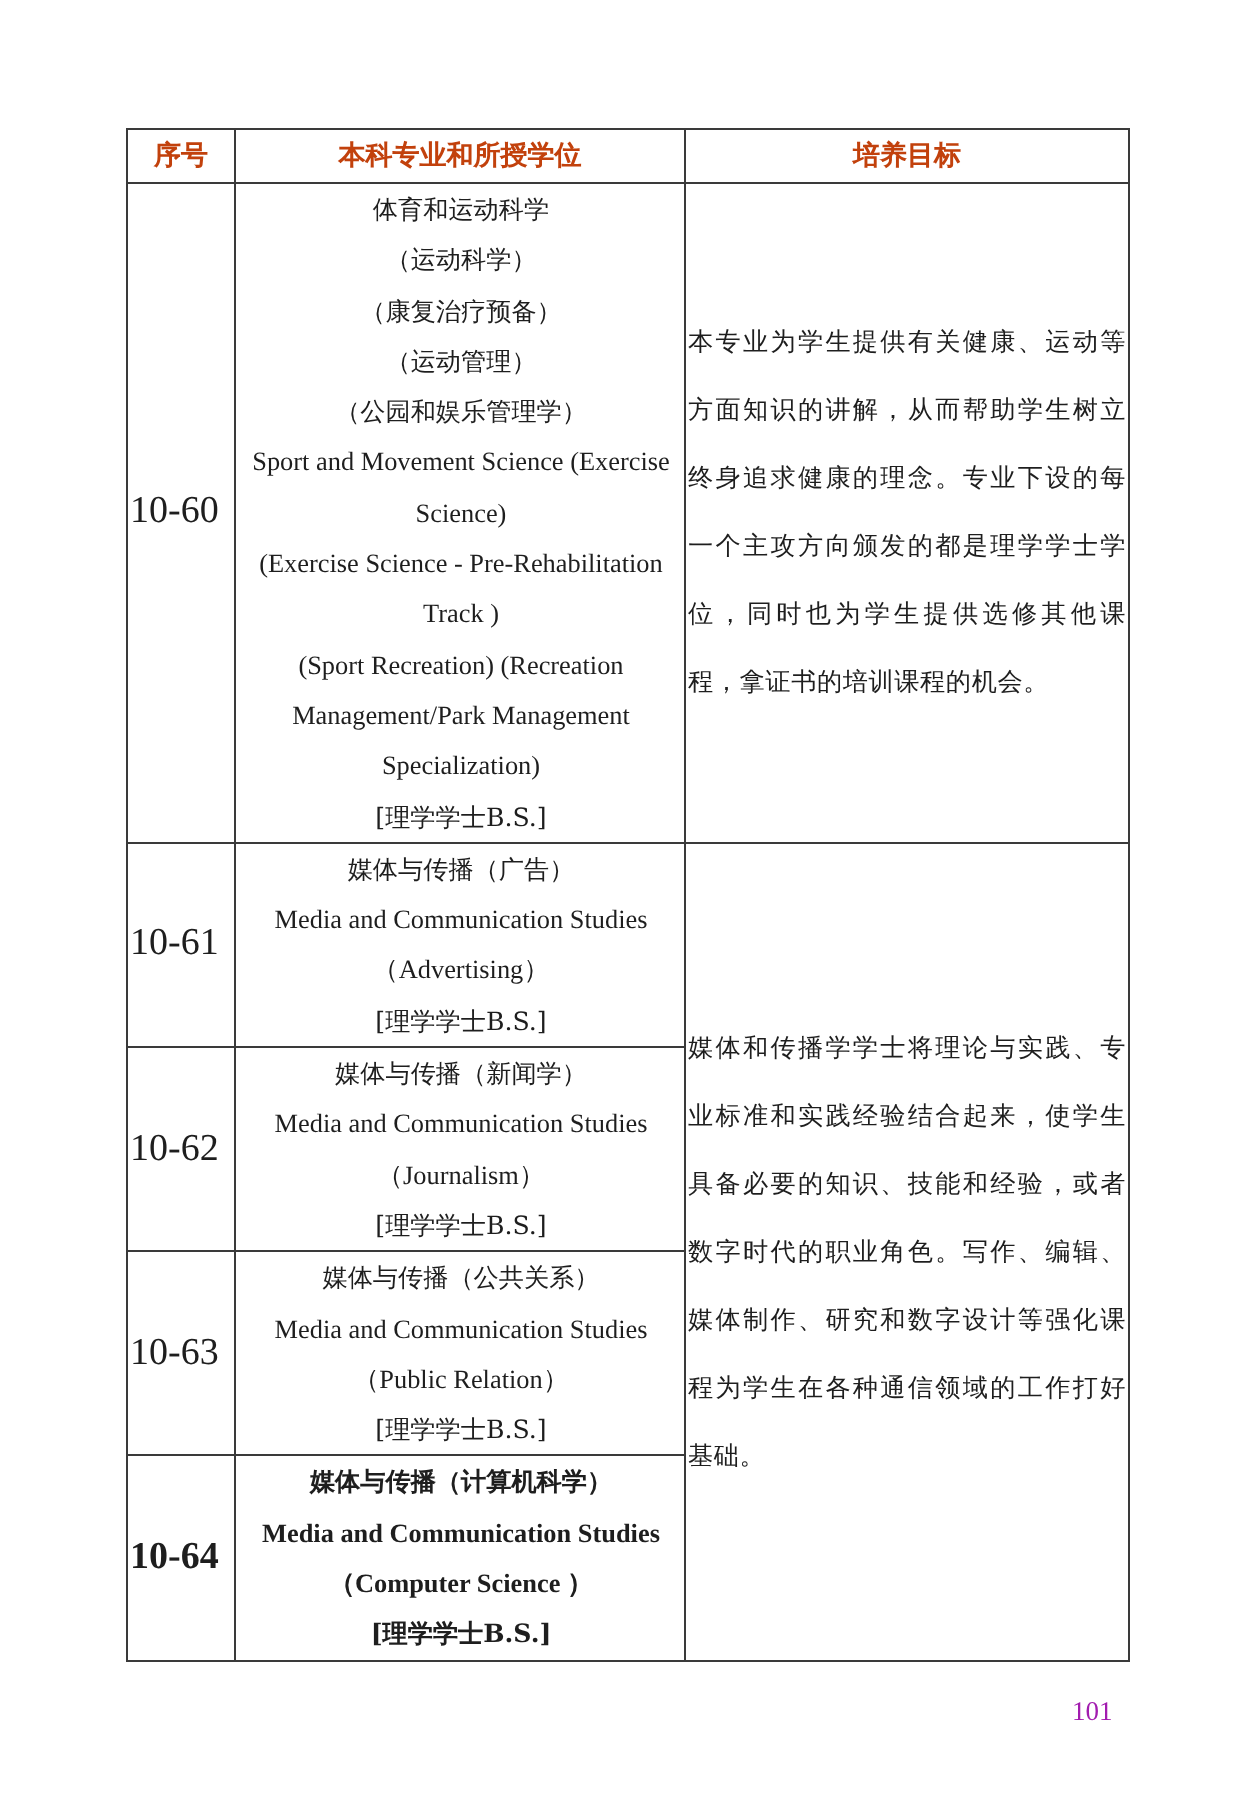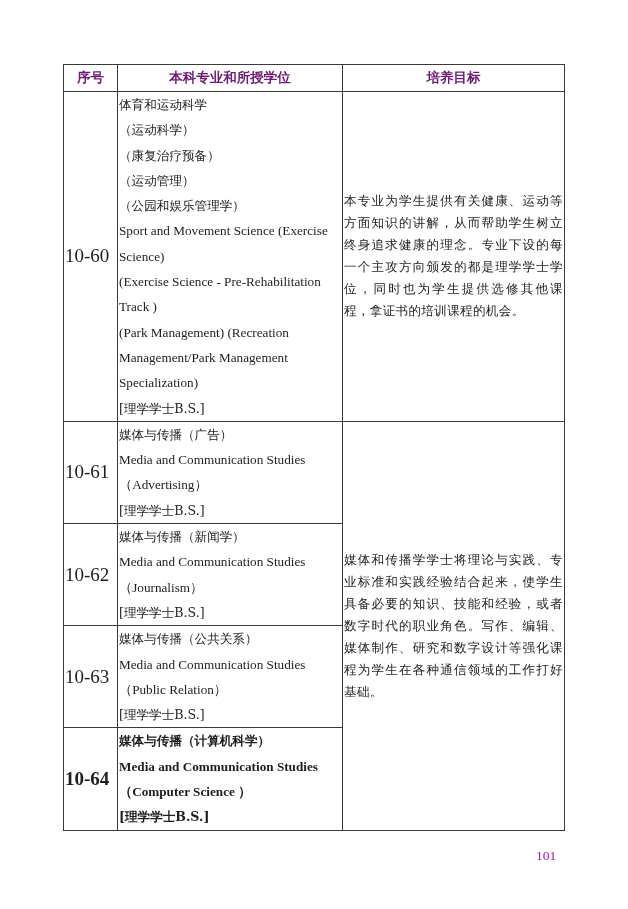--- a/index.html
+++ b/index.html
@@ -11,38 +11,38 @@
   .tbl {
     position: absolute; left: 63px; top: 64px;
     width: 501px; border-collapse: collapse; table-layout: fixed;
   }
   .tbl td, .tbl th {
     border: 1.6px solid #3a3a3a; padding: 0; vertical-align: middle;
   }
   .tbl th {
     height: 26px; font-weight: bold; font-size: 13.5px;
     font-family: "DejaVu Sans", "Liberation Sans", sans-serif;
-    text-align: center; color: #701a75;
+    text-align: center; color: #c2410c;
   }
   .col-num { width: 54px; }
   .col-major { width: 225px; }
   .col-goal { width: 222px; }
   .num {
     font-family: "Liberation Serif", serif; font-size: 19px;
     padding-left: 1px !important; text-align: left;
   }
   .major { padding: 0 0 0 1px !important; vertical-align: top !important; }
   .line {
     display: block; height: 25.3px; line-height: 25.3px;
-    font-size: 12.6px; white-space: nowrap;
+    font-size: 12.6px; white-space: nowrap; text-align: center;
   }
   .line.en { font-family: "Liberation Serif", serif; font-size: 13.2px; }
   .goal { padding: 0 0 0 1px !important; }
   .goal-text {
-    font-size: 12.6px; line-height: 22px; letter-spacing: 0.3px;
+    font-size: 12.6px; line-height: 34px; letter-spacing: 0.3px;
     text-align: justify; padding-right: 1px; word-break: break-all;
   }
   .r60 td { height: 327px; }
   .r61 td { height: 100px; }
   .r62 td { height: 100px; }
   .r63 td { height: 100px; margin-top: 40px; }
   .r64 td { height: 102px; font-weight: bold; }
   .page-num {
     position: absolute; left: 536px; top: 848px;
     font-family: "Liberation Serif", serif; font-size: 13.5px; color: #a21caf;
@@ -71,21 +71,21 @@
       <td class="major">
         <span class="line">体育和运动科学</span>
         <span class="line">（运动科学）</span>
         <span class="line">（康复治疗预备）</span>
         <span class="line">（运动管理）</span>
         <span class="line">（公园和娱乐管理学）</span>
         <span class="line en">Sport and Movement Science (Exercise</span>
         <span class="line en">Science)</span>
         <span class="line en">(Exercise Science - Pre-Rehabilitation</span>
         <span class="line en">Track )</span>
-        <span class="line en">(Park Management) (Recreation</span>
+        <span class="line en">(Sport Recreation) (Recreation</span>
         <span class="line en">Management/Park Management</span>
         <span class="line en">Specialization)</span>
         <span class="line">[理学学士B.S.]</span>
       </td>
       <td class="goal">
         <div class="goal-text">本专业为学生提供有关健康、运动等方面知识的讲解，从而帮助学生树立终身追求健康的理念。专业下设的每一个主攻方向颁发的都是理学学士学位，同时也为学生提供选修其他课程，拿证书的培训课程的机会。</div>
       </td>
     </tr>
 
     <tr class="r61">

